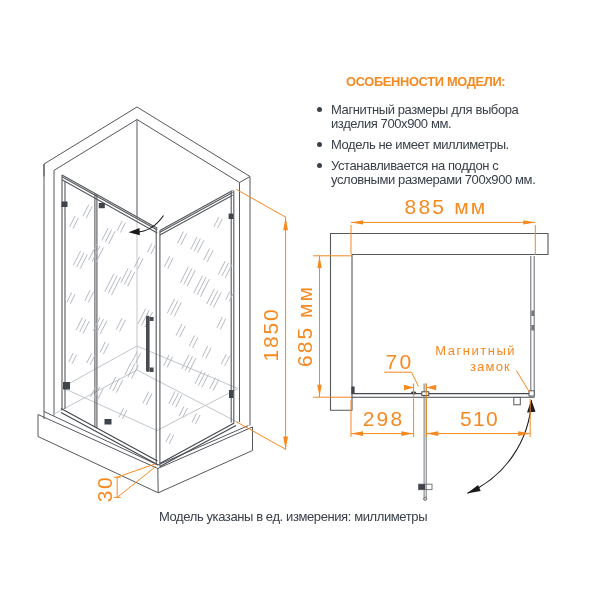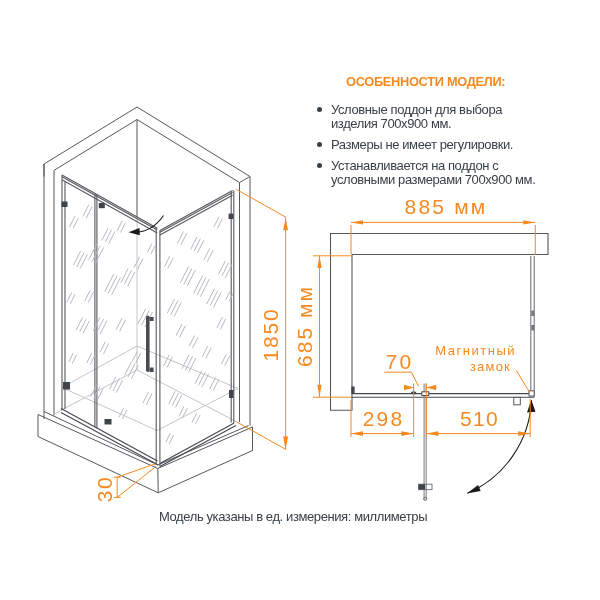--- a/index.html
+++ b/index.html
@@ -245,18 +245,18 @@
   <text x="511" y="371" font-size="13" letter-spacing="1.2" text-anchor="end">замок</text>
   <text transform="translate(312,326) rotate(-90)" font-size="21" letter-spacing="2.0" text-anchor="middle">685 мм</text>
   <text transform="translate(277.5,334.5) rotate(-90)" font-size="21" letter-spacing="1.8" text-anchor="middle">1850</text>
   <text transform="translate(111.5,489) rotate(-90)" font-size="21" letter-spacing="1.6" text-anchor="middle">30</text>
 </g>
 </svg>
 
 <div id="head" class="abs">ОСОБЕННОСТИ МОДЕЛИ:</div>
 <div id="bullets" class="abs">
   <ul>
-    <li>Условные поддон для выбора изделия 700х900 мм.</li>
-    <li>Размеры не имеет регулировки.</li>
+    <li>Магнитный размеры для выбора изделия 700х900 мм.</li>
+    <li>Модель не имеет миллиметры.</li>
     <li>Устанавливается на поддон с условными размерами 700х900 мм.</li>
   </ul>
 </div>
 <div id="caption" class="abs">Модель указаны в ед. измерения: миллиметры</div>
 
 </body></html>

